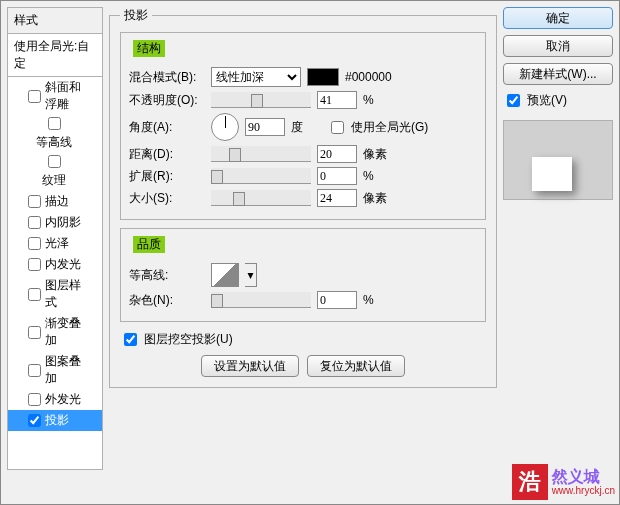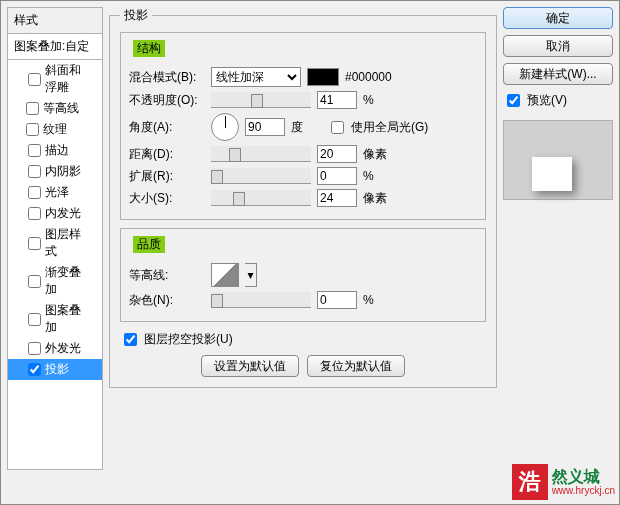--- a/index.html
+++ b/index.html
@@ -5,66 +5,66 @@
 * { box-sizing: border-box; font-family: "Microsoft YaHei", SimSun, sans-serif; font-size: 12px; }
 body { margin: 0; background: #ccc; }
 .window { width: 620px; height: 505px; background: #f0f0f0; position: relative; border: 1px solid #888; }
 .titlebar { height: 28px; background: linear-gradient(#fff,#e8e8e8); display: flex; align-items: center; padding: 0 6px; border-bottom: 1px solid #ccc; }
 .titlebar .close { margin-left: auto; width: 44px; height: 20px; background: linear-gradient(#e06060,#c81c1c); border: 1px solid #a01010; border-radius: 2px; color: #fff; display: flex; align-items: center; justify-content: center; font-weight: bold; }
 .content { display: flex; padding: 6px; gap: 6px; height: calc(100% - 28px); }
 .left { width: 96px; border: 1px solid #b0b0b0; background: #fff; display: flex; flex-direction: column; }
 .left-header { padding: 4px 6px; border-bottom: 1px solid #b0b0b0; background: #f0f0f0; }
 .left-sub { padding: 4px 6px; border-bottom: 1px solid #b0b0b0; background: #fff; }
 .style-item { padding: 2px 20px; display: flex; align-items: center; gap: 4px; }
-.style-item.indent { padding-left: 18px; }
+.style-item.indent { padding-left: 18px; flex-direction: column; }
 .style-item.selected { background: #3399ff; color: #fff; }
 .style-item input[type=checkbox] { margin: 0; }
 .mid { flex: 1; display: flex; flex-direction: column; gap: 6px; }
 fieldset { border: 1px solid #b0b0b0; padding: 8px 10px 10px; margin: 0; }
 legend { padding: 0 4px; }
 .nested { border: 1px solid #b0b0b0; padding: 8px; margin-bottom: 8px; }
 .nested-title { margin: -14px 0 6px 4px; background: #84cc16; display: inline-block; padding: 0 4px; }
 .row { display: flex; align-items: center; gap: 6px; margin: 4px 0; }
 .row label.k { width: 76px; }
 .slider { flex: 0 0 100px; height: 16px; position: relative; background: #e8e8e8; border-bottom: 1px solid #999; }
 .slider::after { content: ""; position: absolute; top: 2px; width: 10px; height: 12px; background: #ddd; border: 1px solid #888; }
 .slider.s41::after { left: 40px; }
 .slider.s20::after { left: 18px; }
 .slider.s0::after { left: 0; }
 .slider.s24::after { left: 22px; }
-.numbox { width: 40px; height: 18px; border: 1px solid #888; background: #fff; padding: 0 2px; }
+.numbox { width: 40px; height: 18px; border: 1px solid #888; background: #fff; padding: 0 2px; font-family: Liberation Serif, serif; }
 .unit { width: 30px; }
 select.combo { width: 90px; height: 20px; border: 1px solid #888; background: #fff; }
 .swatch { width: 32px; height: 18px; background: #000; border: 1px solid #888; }
 .angle-dial { width: 28px; height: 28px; border: 1px solid #888; border-radius: 50%; background: #fff; position: relative; }
 .angle-dial::after { content: ""; position: absolute; left: 13px; top: 2px; width: 1px; height: 12px; background: #000; }
 .contour { width: 28px; height: 24px; border: 1px solid #888; background: linear-gradient(135deg,#fff 49%,#888 50%); }
 .contour-arrow { width: 12px; height: 24px; border: 1px solid #888; border-left: none; display: flex; align-items: center; justify-content: center; background: #f0f0f0; }
 .btn { height: 22px; padding: 0 12px; background: linear-gradient(#fdfdfd,#e2e2e2); border: 1px solid #888; border-radius: 4px; display: inline-flex; align-items: center; justify-content: center; }
 .right { width: 110px; display: flex; flex-direction: column; gap: 6px; align-items: stretch; }
 .right .btn { width: 100%; }
 .btn.primary { border: 1px solid #4a90d9; background: linear-gradient(#eaf3fc,#cde4f7); }
 .preview { width: 100%; height: 80px; background: #d0d0d0; position: relative; border: 1px solid #b0b0b0; margin-top: 4px; }
 .preview::after { content: ""; position: absolute; left: 28px; top: 36px; width: 40px; height: 34px; background: #fff; box-shadow: 4px 4px 8px rgba(0,0,0,0.4); }
 .ck { display: flex; align-items: center; gap: 4px; }
 .branding { position: absolute; right: 4px; bottom: 4px; display: flex; align-items: center; gap: 4px; }
 .brand-box { width: 36px; height: 36px; background: #d4212c; color: #fff; font-size: 22px; display: flex; align-items: center; justify-content: center; font-weight: bold; }
-.brand-txt { color: #15803d; font-weight: bold; font-size: 16px; line-height: 1; }
+.brand-txt { color: #8b5cf6; font-weight: bold; font-size: 16px; line-height: 1; }
 .brand-url { font-size: 10px; color: #d4212c; }
 .defaults { display: flex; gap: 8px; justify-content: center; margin-top: 6px; }
 </style>
 </head>
 <body>
 
 <div class="window">
   <div class="content">
 
     <div class="left">
       <div class="left-header">样式</div>
-      <div class="left-sub">图案叠加:自定</div>
+      <div class="left-sub">使用全局光:自定</div>
       <div id="style-items">
           <div class="style-item">
             <input type="checkbox" style="">
             <span>斜面和浮雕</span>
           </div>
           <div class="style-item indent">
             <input type="checkbox" style="">
             <span>等高线</span>
           </div>
           <div class="style-item indent">

